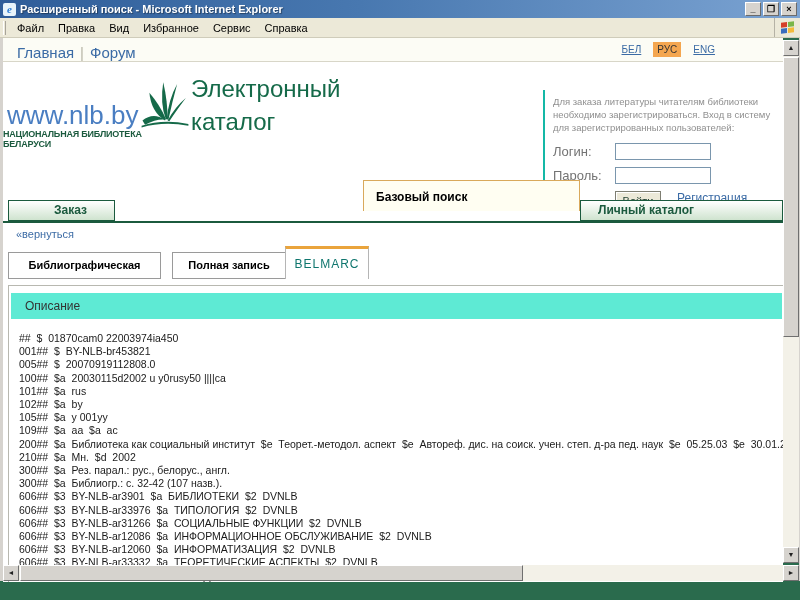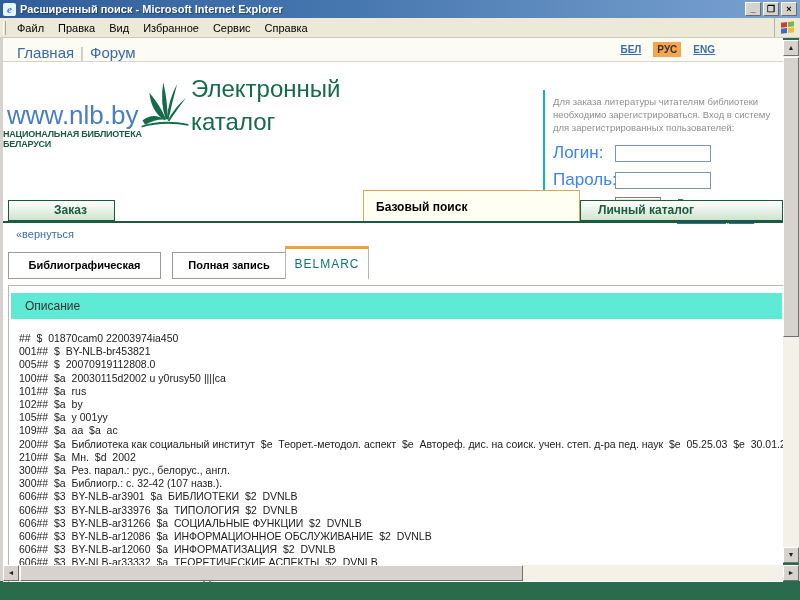--- a/index.html
+++ b/index.html
@@ -53,37 +53,37 @@
   .viewport { position:absolute; top:38px; left:3px; width:780px; height:544px;
               background:#fff; overflow:hidden; }
 
   
   .topbar { position:absolute; top:0; left:0; width:780px; height:24px;
             background:#fcfcf5; border-bottom:1px solid #d8d6c8; }
   .topbar-links { position:absolute; left:14px; top:6px; font-size:15px; }
   .toplink { color:#3b6ba5; text-decoration:none; cursor:pointer; }
   .toplink-sep { color:#b8b6a8; margin:0 6px; }
   .langs { position:absolute; right:68px; top:4px; display:flex; gap:12px; align-items:center; }
-  .lang { font-size:10px; font-weight:bold; color:#3b6ba5; text-decoration:underline; cursor:pointer; }
+  .lang { font-size:10px; font-weight:normal; color:#3b6ba5; text-decoration:underline; cursor:pointer; }
   .lang.active { background:#f4a64f; color:#333; text-decoration:none; padding:2px 4px; }
 
   
   .header { position:absolute; top:24px; left:0; width:780px; height:136px; background:#fff; }
   .site-url { position:absolute; left:4px; top:38px; font-size:26px; color:#4a7ec2; }
   .site-name { position:absolute; left:0; top:67px; width:184px; font-size:9px; font-weight:bold;
                color:#1b5a3e; letter-spacing:-0.2px; }
   .nlb-logo { position:absolute; left:136px; top:12px; }
   .catalog-title { position:absolute; left:188px; top:10px; width:225px;
                    font-size:24px; line-height:33px; color:#156a49; }
   .login-panel { position:absolute; left:540px; top:28px; width:240px; height:114px;
                  border-left:2px solid #14b8a6; border-bottom:2px solid #f0ad57;
                  padding:5px 4px 0 8px; background:#fff; }
   .login-info { font-size:9.5px; line-height:13px; color:#8f8f8f; margin-bottom:9px; }
   .login-row { display:flex; align-items:center; margin-bottom:7px; }
-  .login-label { width:62px; font-size:17px; color:#3b82f6; }
+  .login-label { width:62px; font-size:13px; color:#737373; }
   .login-input { width:96px; height:17px; border:1px solid #7a96ad; background:#fff;
                  font-size:11px; padding:0 2px; }
   .login-actions { display:flex; align-items:flex-start; margin-top:6px; }
   .login-btn { margin-left:62px; width:46px; height:19px; background:#ece9d8;
                border:1px solid #7e7e72; box-shadow:inset 1px 1px 0 #fff;
                font-size:11px; color:#1b3a2c; cursor:pointer;
                font-family:"Liberation Sans",sans-serif; }
   .login-links { margin-left:16px; }
   .register-link { display:block; font-size:12px; color:#3b6ba5; cursor:pointer; }
   .forgot-link { display:block; font-size:10px; color:#3b6ba5; text-decoration:underline;
@@ -92,21 +92,21 @@
   
   .main-tabs { position:absolute; top:160px; left:0; width:780px; height:25px; }
   .main-tabs .tabline { position:absolute; bottom:0; left:0; width:780px; height:2px;
                         background:#1b5a3e; }
   .mtab { position:absolute; bottom:2px; height:21px;
           background:linear-gradient(#ffffff,#cfe3cf); border:1px solid #1b5a3e;
           color:#1b5a3e; font-weight:bold; font-size:12px; line-height:19px; cursor:pointer; }
   .mtab-0 { left:5px;  width:107px; padding-left:45px; }
   .mtab-1 { left:113px; width:247px; padding-left:15px; }
   .mtab-3 { left:577px; width:203px; padding-left:17px; }
-  .mtab.active { left:360px; width:217px; bottom:2px; height:31px; z-index:2;
+  .mtab.active { left:360px; width:217px; bottom:12px; height:31px; z-index:2;
                  background:#fffef2; border:1px solid #d9a95b; border-bottom:none;
                  color:#000; line-height:32px; padding-left:12px; cursor:default; }
 
   .back-link { position:absolute; top:190px; left:13px; font-size:11px;
                color:#3b6ba5; cursor:pointer; }
 
   
   .record-tabs { position:absolute; top:208px; left:0; width:780px; height:33px; }
   .rtab { position:absolute; bottom:0; height:27px; background:#fff; border:1px solid #9a9a9a;
           font-size:11px; font-weight:bold; color:#000; text-align:center;

